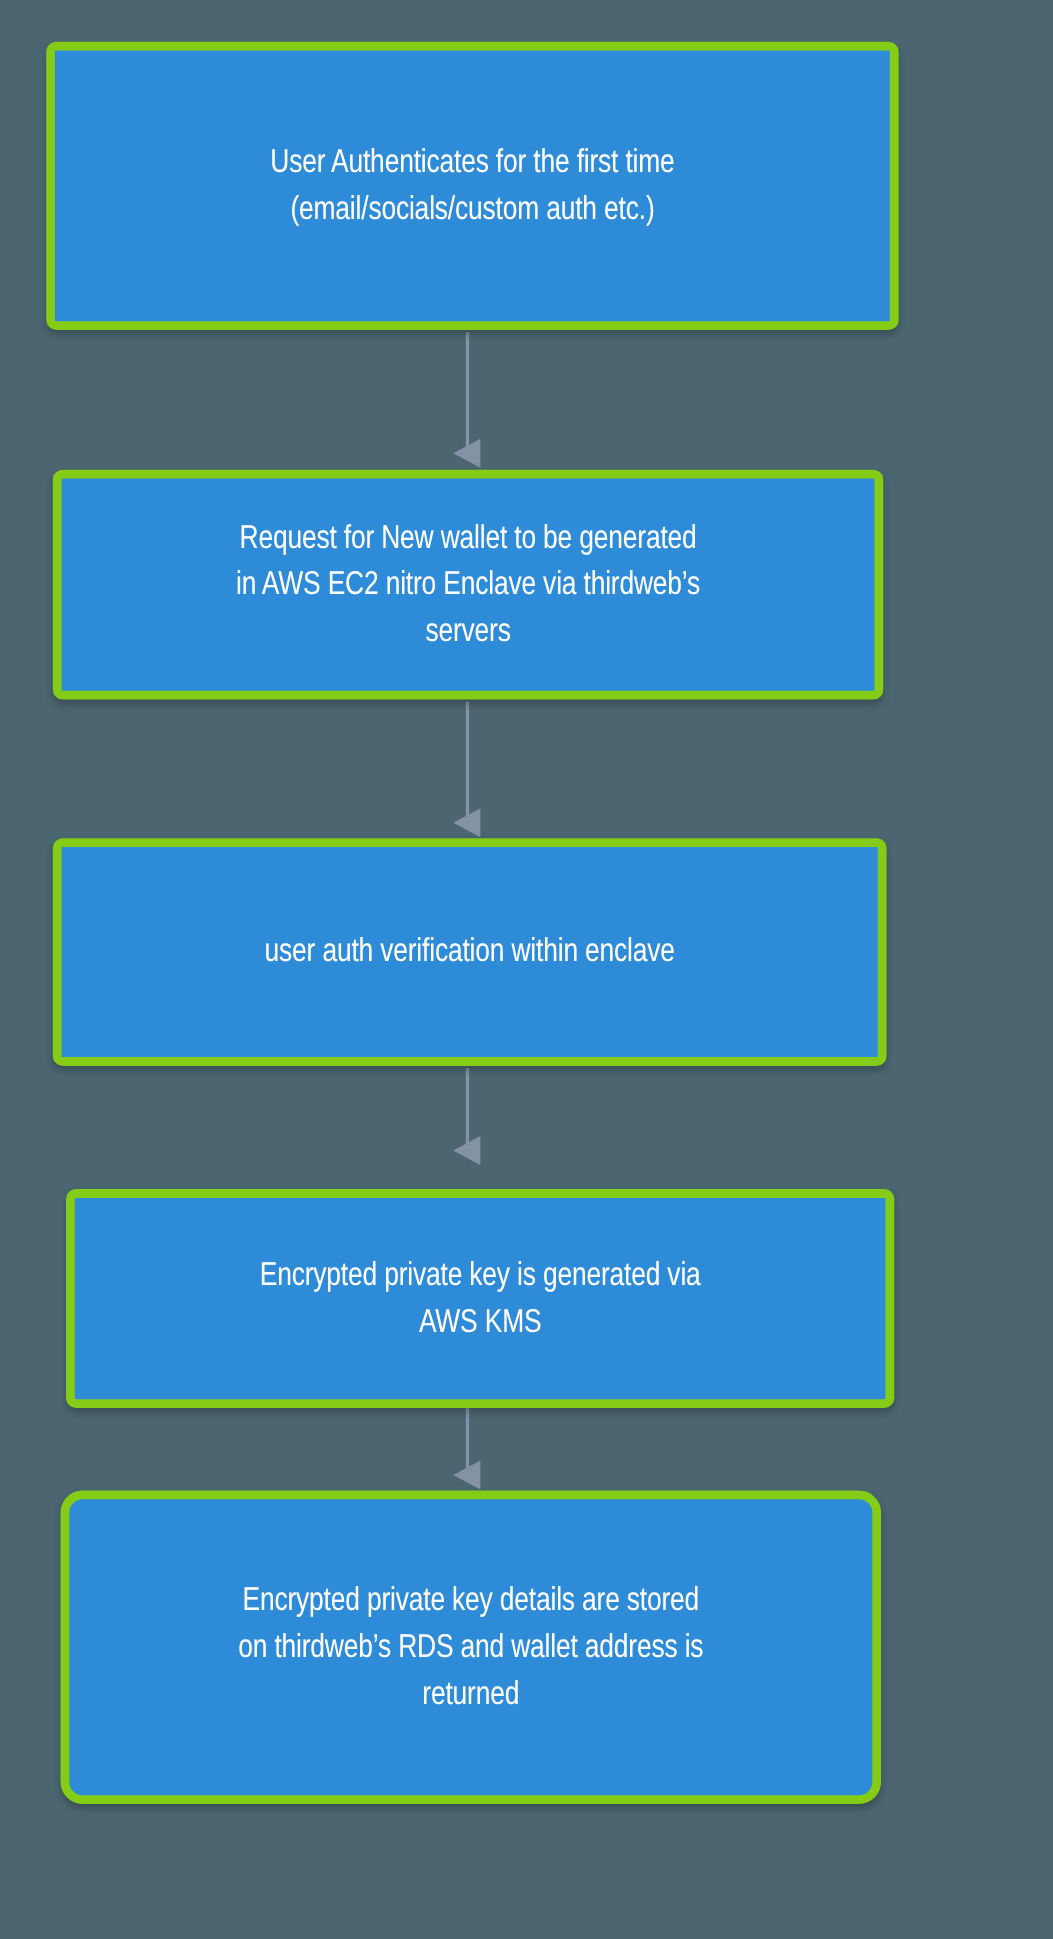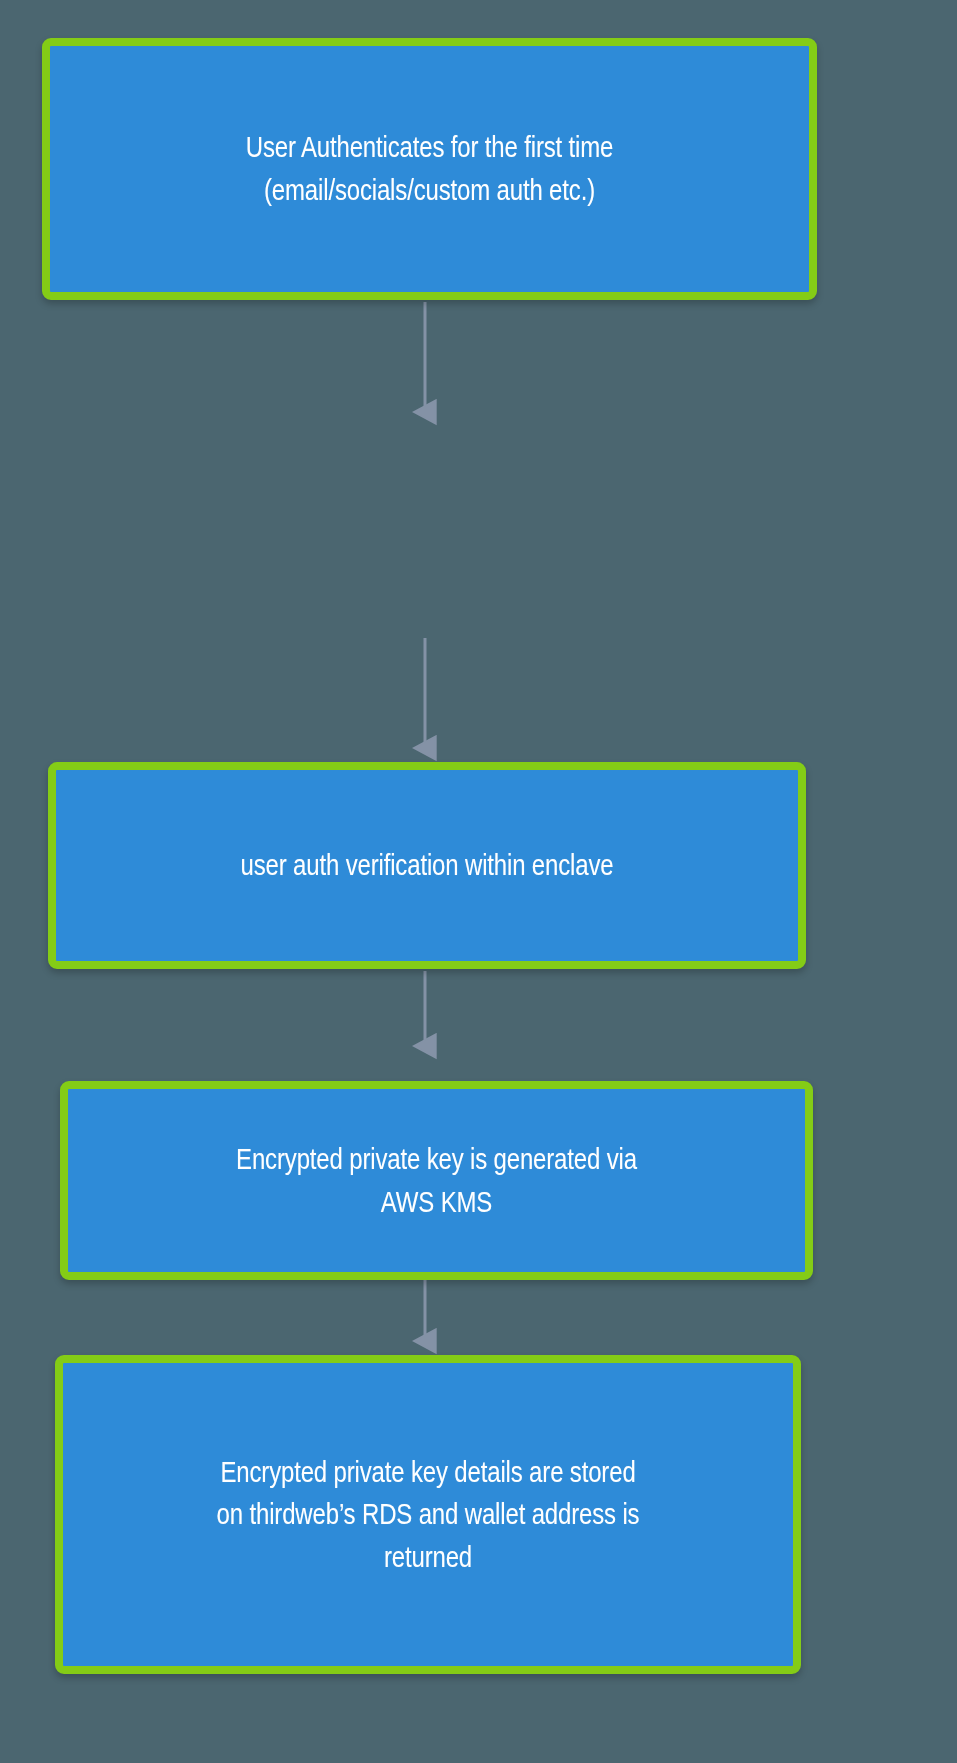--- a/index.html
+++ b/index.html
@@ -42,21 +42,21 @@
     white-space: pre-line;
     width: 125%;
     text-shadow: 0 0 1px rgba(255,255,255,0.25);
   }
 
   
   #node-1 { left: 42px;  top: 38px;   width: 775px; height: 262px; }
   #node-2 { left: 48px;  top: 427px;  width: 755px; height: 209px; }
   #node-3 { left: 48px;  top: 762px;  width: 758px; height: 207px; justify-content: center; }
   #node-4 { left: 60px;  top: 1060px; width: 753px; height: 199px; margin-top: 21px; }
-  #node-5 { left: 55px;  top: 1355px; width: 746px; height: 319px; }
+  #node-5 { left: 55px;  top: 1355px; width: 746px; height: 285px; border-radius: 20px; }
 
   
   .connector {
     position: absolute;
     left: 0;
     top: 0;
     width: 957px;
     height: 1763px;
     pointer-events: none;
   }
@@ -85,20 +85,25 @@
     <g>
       <line x1="425" y1="1261" x2="425" y2="1341" stroke="#8492a6" stroke-width="3" marker-end="url(#arrowhead)"></line>
     </g>
   </svg>
 
   <div class="node" id="node-1">
     <div class="node-label">User Authenticates for the first time
 (email/socials/custom auth etc.)</div>
   </div>
 
+  <div class="node" id="node-2">
+    <div class="node-label">Request for New wallet to be generated
+in AWS EC2 nitro Enclave via thirdweb’s
+servers</div>
+  </div>
 
   <div class="node" id="node-3">
     <div class="node-label">user auth verification within enclave</div>
   </div>
 
   <div class="node" id="node-4">
     <div class="node-label">Encrypted private key is generated via
 AWS KMS</div>
   </div>
 

